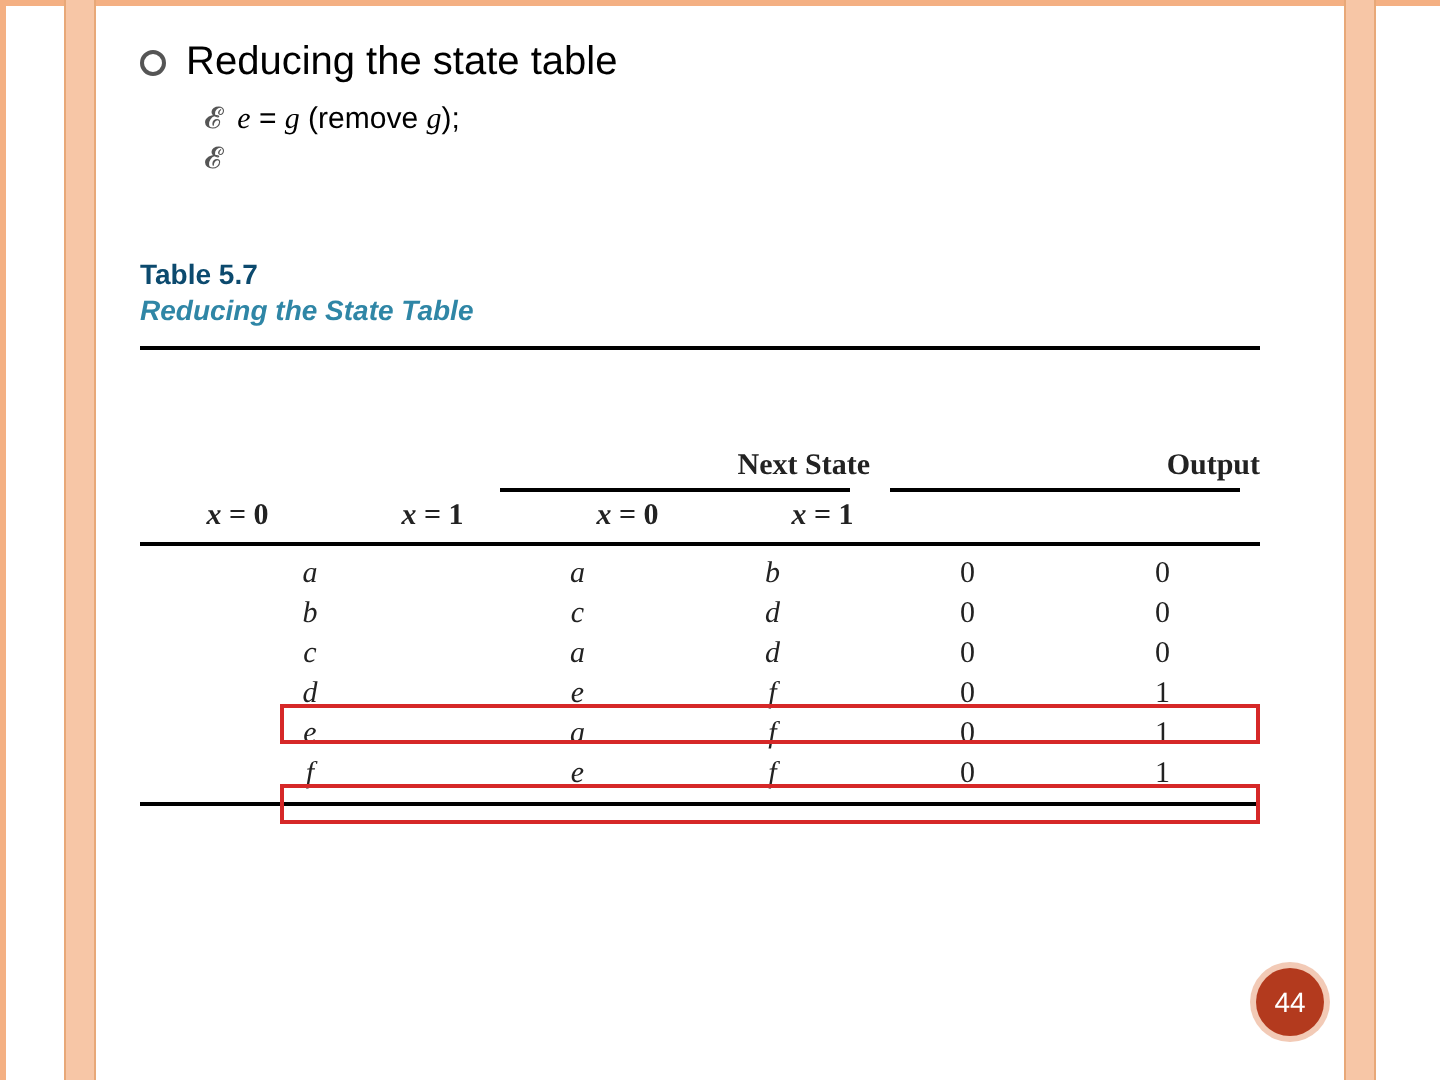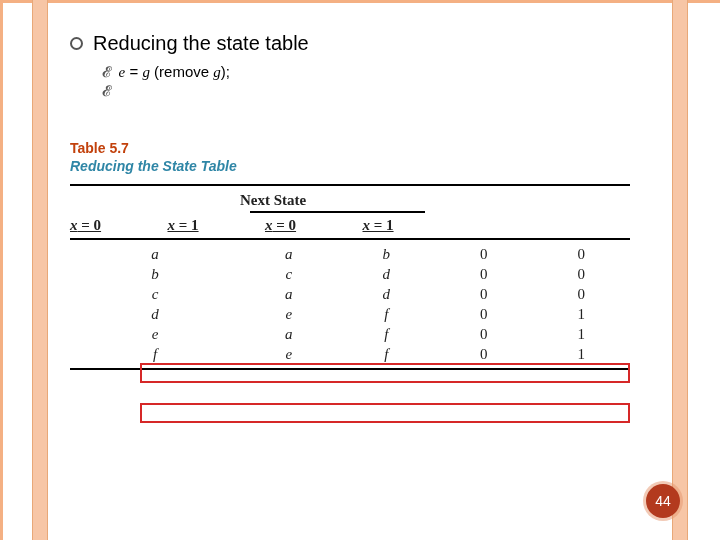--- a/index.html
+++ b/index.html
@@ -28,21 +28,21 @@
     top: 0; bottom: 0; width: 14px;
     background: #f7c6a6;
     border-left: 1px solid #e8a878;
     border-right: 1px solid #e8a878;
   }
   .stripe.left  { left: 32px; }
   .stripe.right { right: 32px; }
 
   .content {
     position: absolute;
-    top: 32px;
+    top: 20px;
     left: 70px;
     right: 70px;
   }
 
   .title-row {
     display: flex;
     align-items: center;
     font-size: 20px;
     color: #000;
     margin-bottom: 8px;
@@ -72,21 +72,21 @@
   .sub-row i { font-style: italic; font-family: Georgia, 'Times New Roman', serif; }
 
   
   .table-fig {
     margin-top: 40px;
   }
   .tbl-label {
     font-family: Verdana, Arial, sans-serif;
     font-weight: bold;
     font-size: 14px;
-    color: #c2410c;
+    color: #0c4a6e;
   }
   .tbl-caption {
     font-family: Verdana, Arial, sans-serif;
     font-weight: bold;
     font-style: italic;
     font-size: 14px;
     color: #2f86a6;
     margin: 2px 0 10px 0;
   }
 
@@ -102,36 +102,37 @@
     display: flex;
     border-bottom: 0;
   }
   .col-present { width: 170px; }
   .col-ns      { width: 195px; }
   .col-out     { width: 195px; }
 
   .head1 .lbl {
     font-weight: bold;
     padding: 6px 0 2px 0;
-    text-align: left;
+    text-align: right;
+    margin-top: 44px;
   }
 
   .group-rule {
     height: 2px; background: #000;
     margin: 0 10px 2px 10px;
   }
 
   .head2 {
     display: flex;
   }
   .subcell {
     width: 50%;
+    text-align: center;
     font-weight: bold;
     padding: 2px 0 4px 0;
-    text-decoration: underline;
   }
 
   .mid-border { height: 2px; background: #000; width: 100%; margin-bottom: 4px; }
 
   .body-row {
     display: flex;
     height: 20px;
     align-items: center;
   }
   .cell {
@@ -149,21 +150,21 @@
     border: 2px solid #d62828;
     left: 70px;
     width: 490px;
     height: 20px;
     pointer-events: none;
     box-sizing: border-box;
   }
 
   .page-num {
     position: absolute;
-    right: 40px;
+    right: 58px;
     bottom: 22px;
     width: 34px; height: 34px;
     border-radius: 50%;
     background: #b33a1e;
     color: #fff;
     font-size: 14px;
     display: flex;
     align-items: center;
     justify-content: center;
     box-shadow: 0 0 0 3px rgba(230,150,110,0.5);
@@ -202,20 +203,24 @@
 
     <div class="state-table" id="state-table">
       <div class="top-border"></div>
 
       <div class="head1">
         <div class="col-present"></div>
         <div class="col-ns">
           <div class="lbl">Next State</div>
           <div class="group-rule"></div>
         </div>
+        <div class="col-out">
+          <div class="lbl">Output</div>
+          <div class="group-rule"></div>
+        </div>
       </div>
 
       <div class="head2">
         <div class="col-ns" style="display:flex;">
           <div class="subcell"><i>x</i> = 0</div>
           <div class="subcell"><i>x</i> = 1</div>
         </div>
         <div class="col-out" style="display:flex;">
           <div class="subcell"><i>x</i> = 0</div>
           <div class="subcell"><i>x</i> = 1</div>

